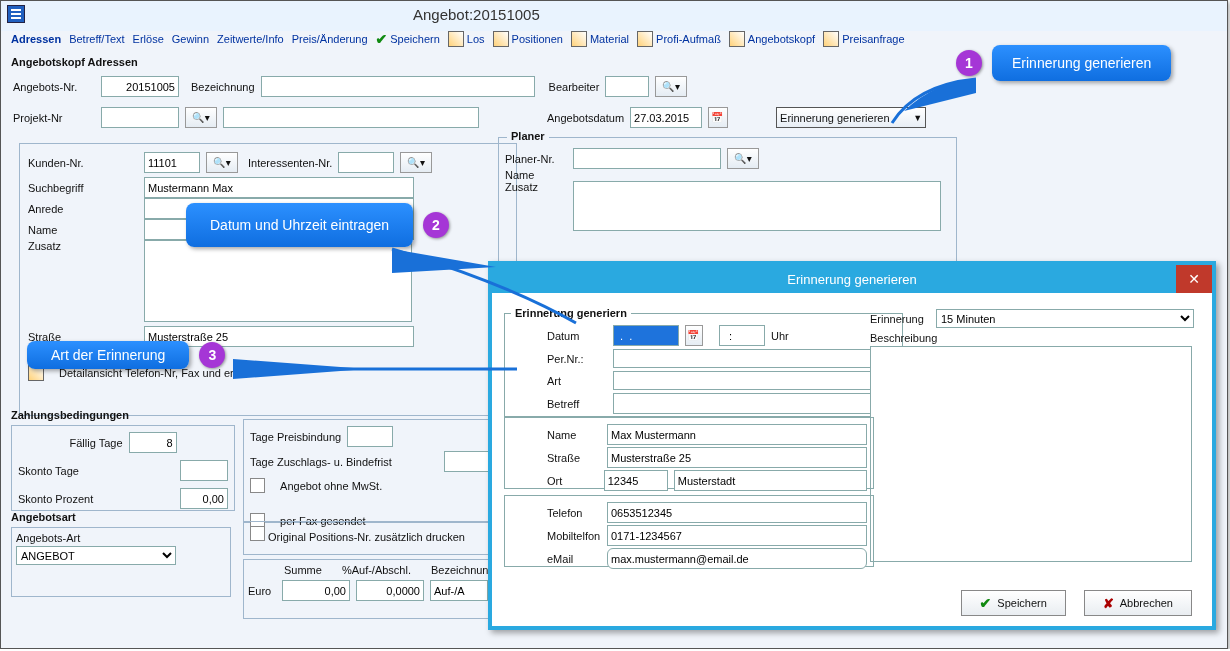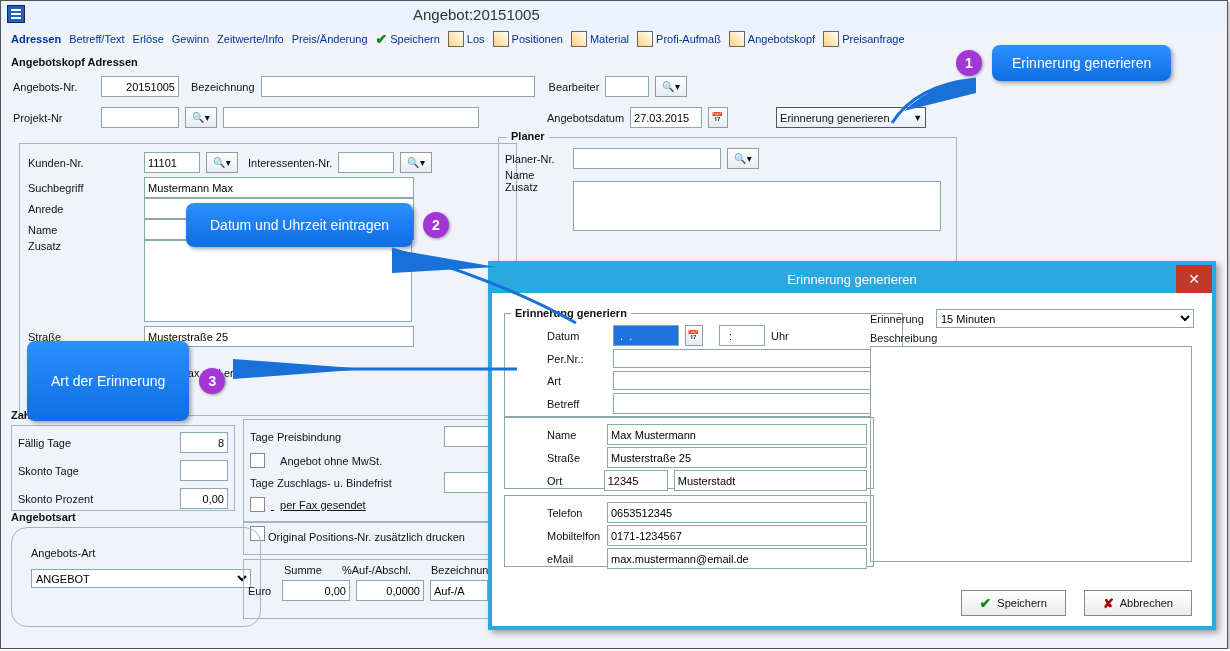--- a/index.html
+++ b/index.html
@@ -166,57 +166,57 @@
       </div>
     <div class="row" style="align-items:flex-start;">
         <label class="fl" style="width:62px">Zusatz</label>
         <textarea class="textarea" style="width: 362px; height: 44px;"></textarea>
       </div>
   </div>
 
   <div style="position:absolute;left:10px;top:408px;">
     <div class="section-label">Zahlungsbedingungen</div>
     <div class="gbox" style="position:relative;width:210px;height:72px;padding:6px;margin-top:4px;">
-      <div class="row" style="justify-content:space-between;">
+      <div class="row" style="justify-content:center;">
           <span>Fällig Tage</span>
           <input class="tx right" style="width: 40px;" value="8">
         </div>
       <div class="row" style="justify-content:space-between;margin-top:7px;">
           <span>Skonto Tage</span>
           <input class="tx right" style="width: 40px;">
         </div>
       <div class="row" style="justify-content:space-between;margin-top:7px;">
           <span>Skonto Prozent</span>
           <input class="tx right" style="width: 40px;" value="0,00">
         </div>
     </div>
   </div>
 
   <div class="gbox" style="position:absolute;left:242px;top:418px;width:240px;height:90px;padding:6px;">
-    <div class="row" style="justify-content:space-between;">
+    <div class="row" style="justify-content:flex-start;">
         <span>Tage Preisbindung</span>
         <input class="tx" style="width: 38px;">
       </div>
-    <div class="row" style="margin-top:6px;"><span class="chk"></span>&nbsp;<span>Angebot ohne MwSt.</span></div>
     <div class="row" style="justify-content:space-between;margin-top:4px;">
         <span>Tage Zuschlags- u. Bindefrist</span>
         <input class="tx" style="width: 38px;">
       </div>
-    <div class="row" style="margin-top:4px;text-decoration:underline;"><span class="chk"></span>&nbsp;<span>per Fax gesendet</span></div>
+    <div class="row" style="margin-top:6px;"><span class="chk"></span>&nbsp;<span>Angebot ohne MwSt.</span></div>
+    <div class="row" style="margin-top:20px;"><span class="chk"></span>&nbsp;<span>per Fax gesendet</span></div>
   </div>
 
   <div class="gbox" style="position:absolute;left:242px;top:520px;width:240px;height:24px;padding:4px 6px;">
     <span class="chk"></span>&nbsp;<span>Original Positions-Nr.  zusätzlich drucken</span>
   </div>
 
   <div style="position:absolute;left:10px;top:510px;">
     <div class="section-label">Angebotsart</div>
-    <div class="gbox" style="position:relative;width:210px;height:60px;padding:19px;margin-top:4px;border-radius:16px;">
+    <div class="gbox" style="position:relative;width:210px;height:60px;padding:4px;margin-top:4px;">
       <div>Angebots-Art</div>
-      <select style="width:220px;margin-top:10px;"><option>ANGEBOT</option></select>
+      <select style="width:160px;margin-top:2px;"><option>ANGEBOT</option></select>
     </div>
   </div>
 
   <div class="gbox" style="position:absolute;left:242px;top:558px;width:260px;height:50px;padding:4px;">
     <div class="row" style="gap:20px;padding-left:36px;">
         <span>Summe</span>
         <span>%Auf-/Abschl.</span>
         <span>Bezeichnung</span>
       </div>
     <div class="row" style="margin-top:4px;">
@@ -284,21 +284,21 @@
       <div class="row">
           <label class="fl2">Telefon</label>
           <input class="tx" style="width: 280px;" value="0653512345">
         </div>
       <div class="row">
           <label class="fl2">Mobiltelfon</label>
           <input class="tx" style="width: 280px;" value="0171-1234567">
         </div>
       <div class="row">
           <label class="fl2">eMail</label>
-          <input class="tx" style="width: 280px;" value="max.mustermann@email.de">
+          <input class="tx" style="width: 280px; border-radius: 6px;" value="max.mustermann@email.de">
         </div>
     </div>
 
     <div class="btnrow">
       <div class="dbtn">
           <span class="check">✔</span>
           <span>Speichern</span>
         </div>
       <div class="dbtn">
           <span class="xmark">✘</span>
@@ -319,21 +319,21 @@
   <div class="callout" style="left:185px;top:202px;gap:10px;">
     <div class="bubble" style="padding:14px 24px;">Datum und Uhrzeit eintragen</div>
     <div class="num">2</div>
     <svg style="position:absolute;left:200px;top:40px;" width="200" height="90">
         <path d="M6 6 Q 120 40 190 80" fill="none" stroke="#1970d8" stroke-width="3"></path>
         <path d="M6 6 L 110 24 L 6 30 Z" fill="#1970d8"></path>
       </svg>
   </div>
 
   <div class="callout" style="left:26px;top:340px;gap:10px;">
-    <div class="bubble" style="padding:32px 24px;">Art der Erinnerung</div>
+    <div class="bubble" style="padding:6px 24px;">Art der Erinnerung</div>
     <div class="num">3</div>
     <svg style="position:absolute;left:200px;top:14px;" width="300" height="30">
         <path d="M6 14 L 290 14" stroke="#1970d8" stroke-width="3"></path>
         <path d="M6 4 L 140 14 L 6 24 Z" fill="#1970d8"></path>
       </svg>
   </div>
 
 </div>
 
 </body></html>

